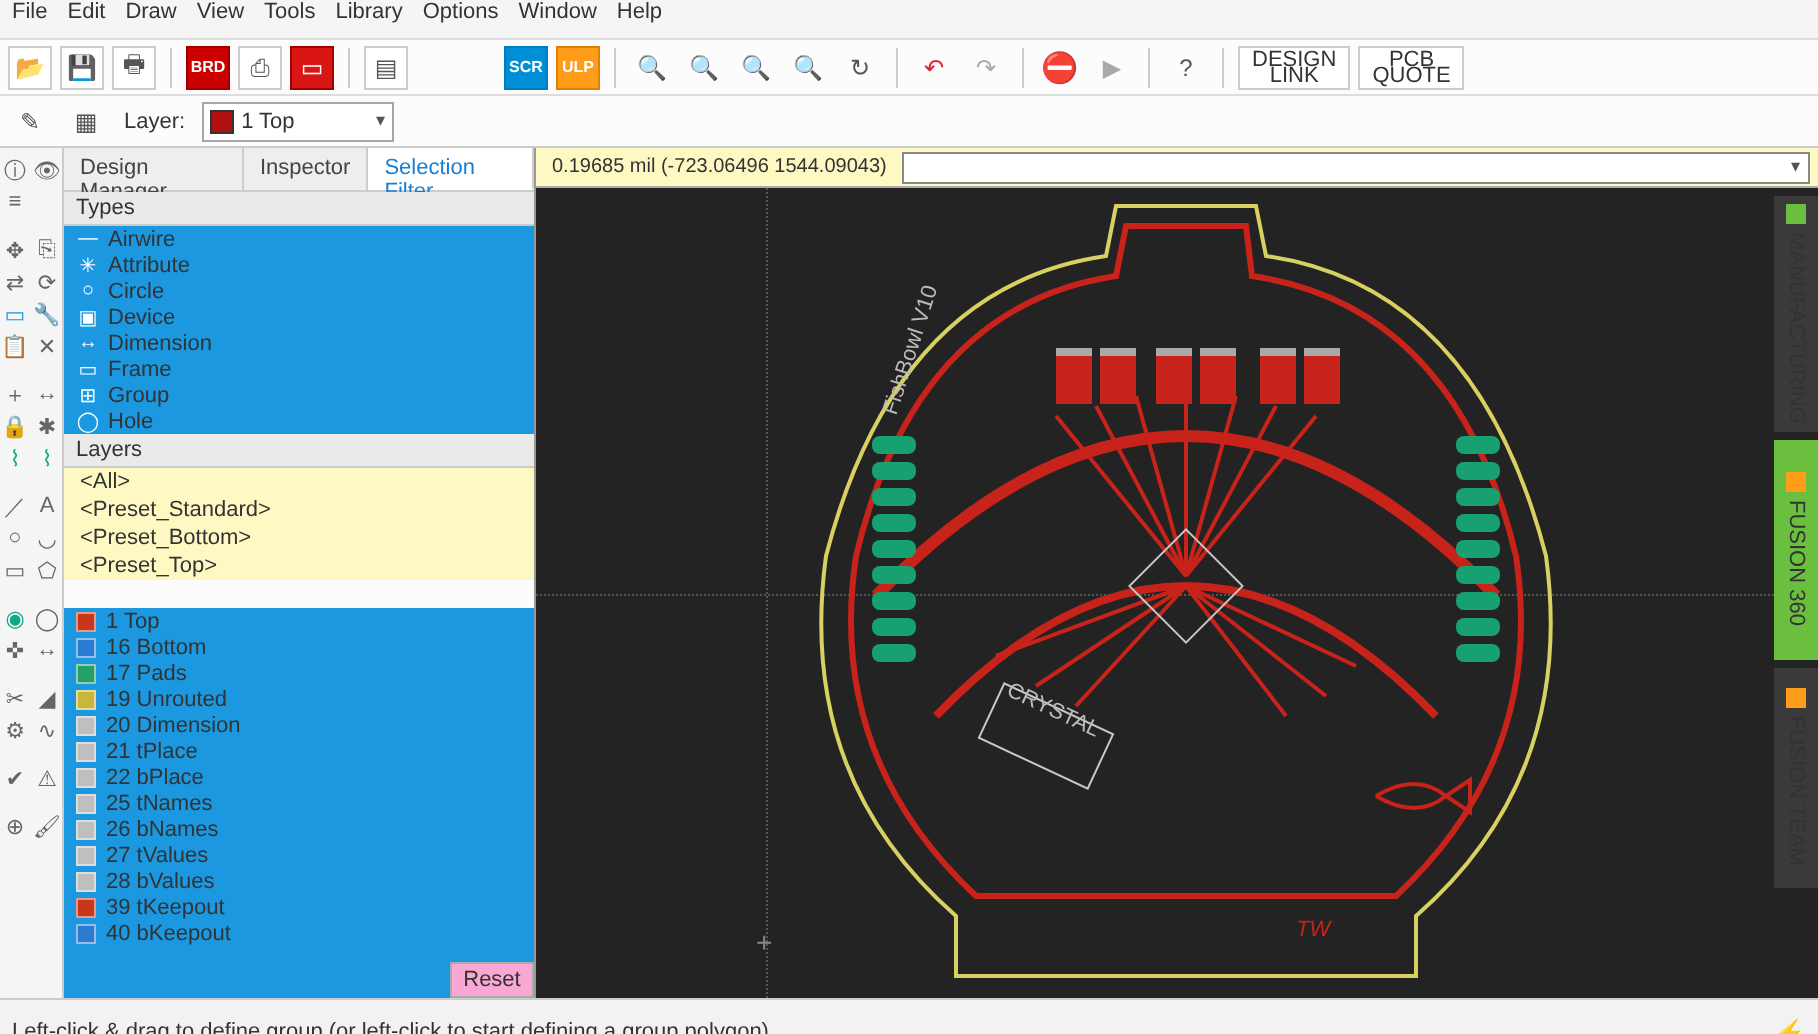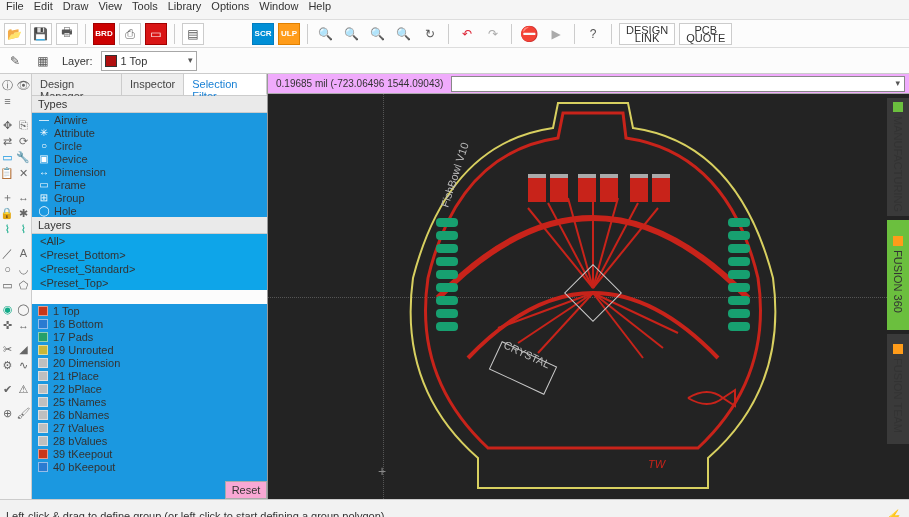--- a/index.html
+++ b/index.html
@@ -31,30 +31,30 @@
 .palette .prow {display:flex; gap:2px;}
 
 .sidepanel { width:236px; background:#fcfcfc; border-right:1px solid #999; display:flex; flex-direction:column; }
 .tabs { display:flex; height:22px; background:#eee; border-bottom:1px solid #ccc;}
 .tabs .tab { padding:4px 8px; font-size:11px; border-right:1px solid #ccc; cursor:pointer; color:#444;}
 .tabs .tab.active { background:#fff; color:#167fd4; border-bottom:1px solid #fff; }
 .panel-section-hdr { padding:2px 6px; background:#eaeaea; border-bottom:1px solid #ccc; font-size:11px;}
 .typelist { max-height:108px; overflow:hidden;}
 .typelist .item { display:flex; align-items:center; height:13px; padding:0 6px; background:#1b98e0; color:#fff; }
 .typelist .item .gly { width:12px; text-align:center; color:#fff; margin-right:4px; font-size:10px;}
-.presetlist { background:#0ea5e9; }
+.presetlist { background:#fef9c3; }
 .presetlist .pi { padding:1px 8px; font-size:11px; cursor:default;}
 .layerlist { background:#1b98e0; color:#fff; overflow:hidden; flex:1;}
 .layerlist .li { display:flex; align-items:center; height:13px; padding:0 6px;}
 .layerlist .li .sw { width:10px; height:10px; margin-right:5px; border:1px solid rgba(255,255,255,0.5);}
 .resetbtn { position:absolute; right:0; bottom:0; width:42px; height:18px; border:1px solid #aaa; background:#f9a8d4; font-size:11px; cursor:pointer; text-align:center; line-height:16px;}
 .sidepanel-inner { position:relative; flex:1; display:flex; flex-direction:column;}
 
 .canvas-col { flex:1; display:flex; flex-direction:column; position:relative;}
-.canvas-top { height:20px; background:#f0abfc; border-bottom:1px solid #aaa; display:flex; align-items:center; }
+.canvas-top { height:20px; background:#fef9c3; border-bottom:1px solid #aaa; display:flex; align-items:center; }
 .coord { padding:0 8px; font-size:10px; color:#333; white-space:nowrap;}
 .cmdinput { flex:1; height:16px; border:1px solid #888; background:#fff; margin-right:4px; position:relative;}
 .cmdinput:after { content:"▾"; position:absolute; right:4px; top:1px; font-size:9px; color:#555; }
 .canvas { flex:1; background:#232323; position:relative; overflow:hidden;}
 .grid-h { position:absolute; left:0; right:0; border-top:1px dotted #555;}
 .grid-v { position:absolute; top:0; bottom:0; border-left:1px dotted #555;}
 .board { position:absolute; left:110px; top:4px; width:430px; height:400px;}
 .board svg { width:100%; height:100%; }
 .sidebar-vert { position:absolute; right:0; top:0; bottom:0; width:22px; display:flex; flex-direction:column; gap:4px; padding:4px 0;}
 .vertbtn { flex:0 0 110px; writing-mode:vertical-rl; text-align:center; font-size:9px; padding:4px 3px; cursor:pointer; display:flex; align-items:center; justify-content:center; gap:4px;}
@@ -253,22 +253,22 @@
             <span>Group</span>
           </div>
         <div class="item">
             <span class="gly">◯</span>
             <span>Hole</span>
           </div>
       </div>
       <div class="panel-section-hdr">Layers</div>
       <div class="presetlist">
         <div class="pi">&lt;All&gt;</div>
+        <div class="pi">&lt;Preset_Standard&gt;</div>
         <div class="pi">&lt;Preset_Bottom&gt;</div>
-        <div class="pi">&lt;Preset_Standard&gt;</div>
         <div class="pi">&lt;Preset_Top&gt;</div>
       </div>
       <div style="height:14px;"></div>
       <div class="layerlist" id="layerlist">
           <div class="li">
             <span class="sw" style="background:#c8371a"></span>
             <span>1 Top</span>
           </div>
           <div class="li">
             <span class="sw" style="background:#2a7bd1"></span>

